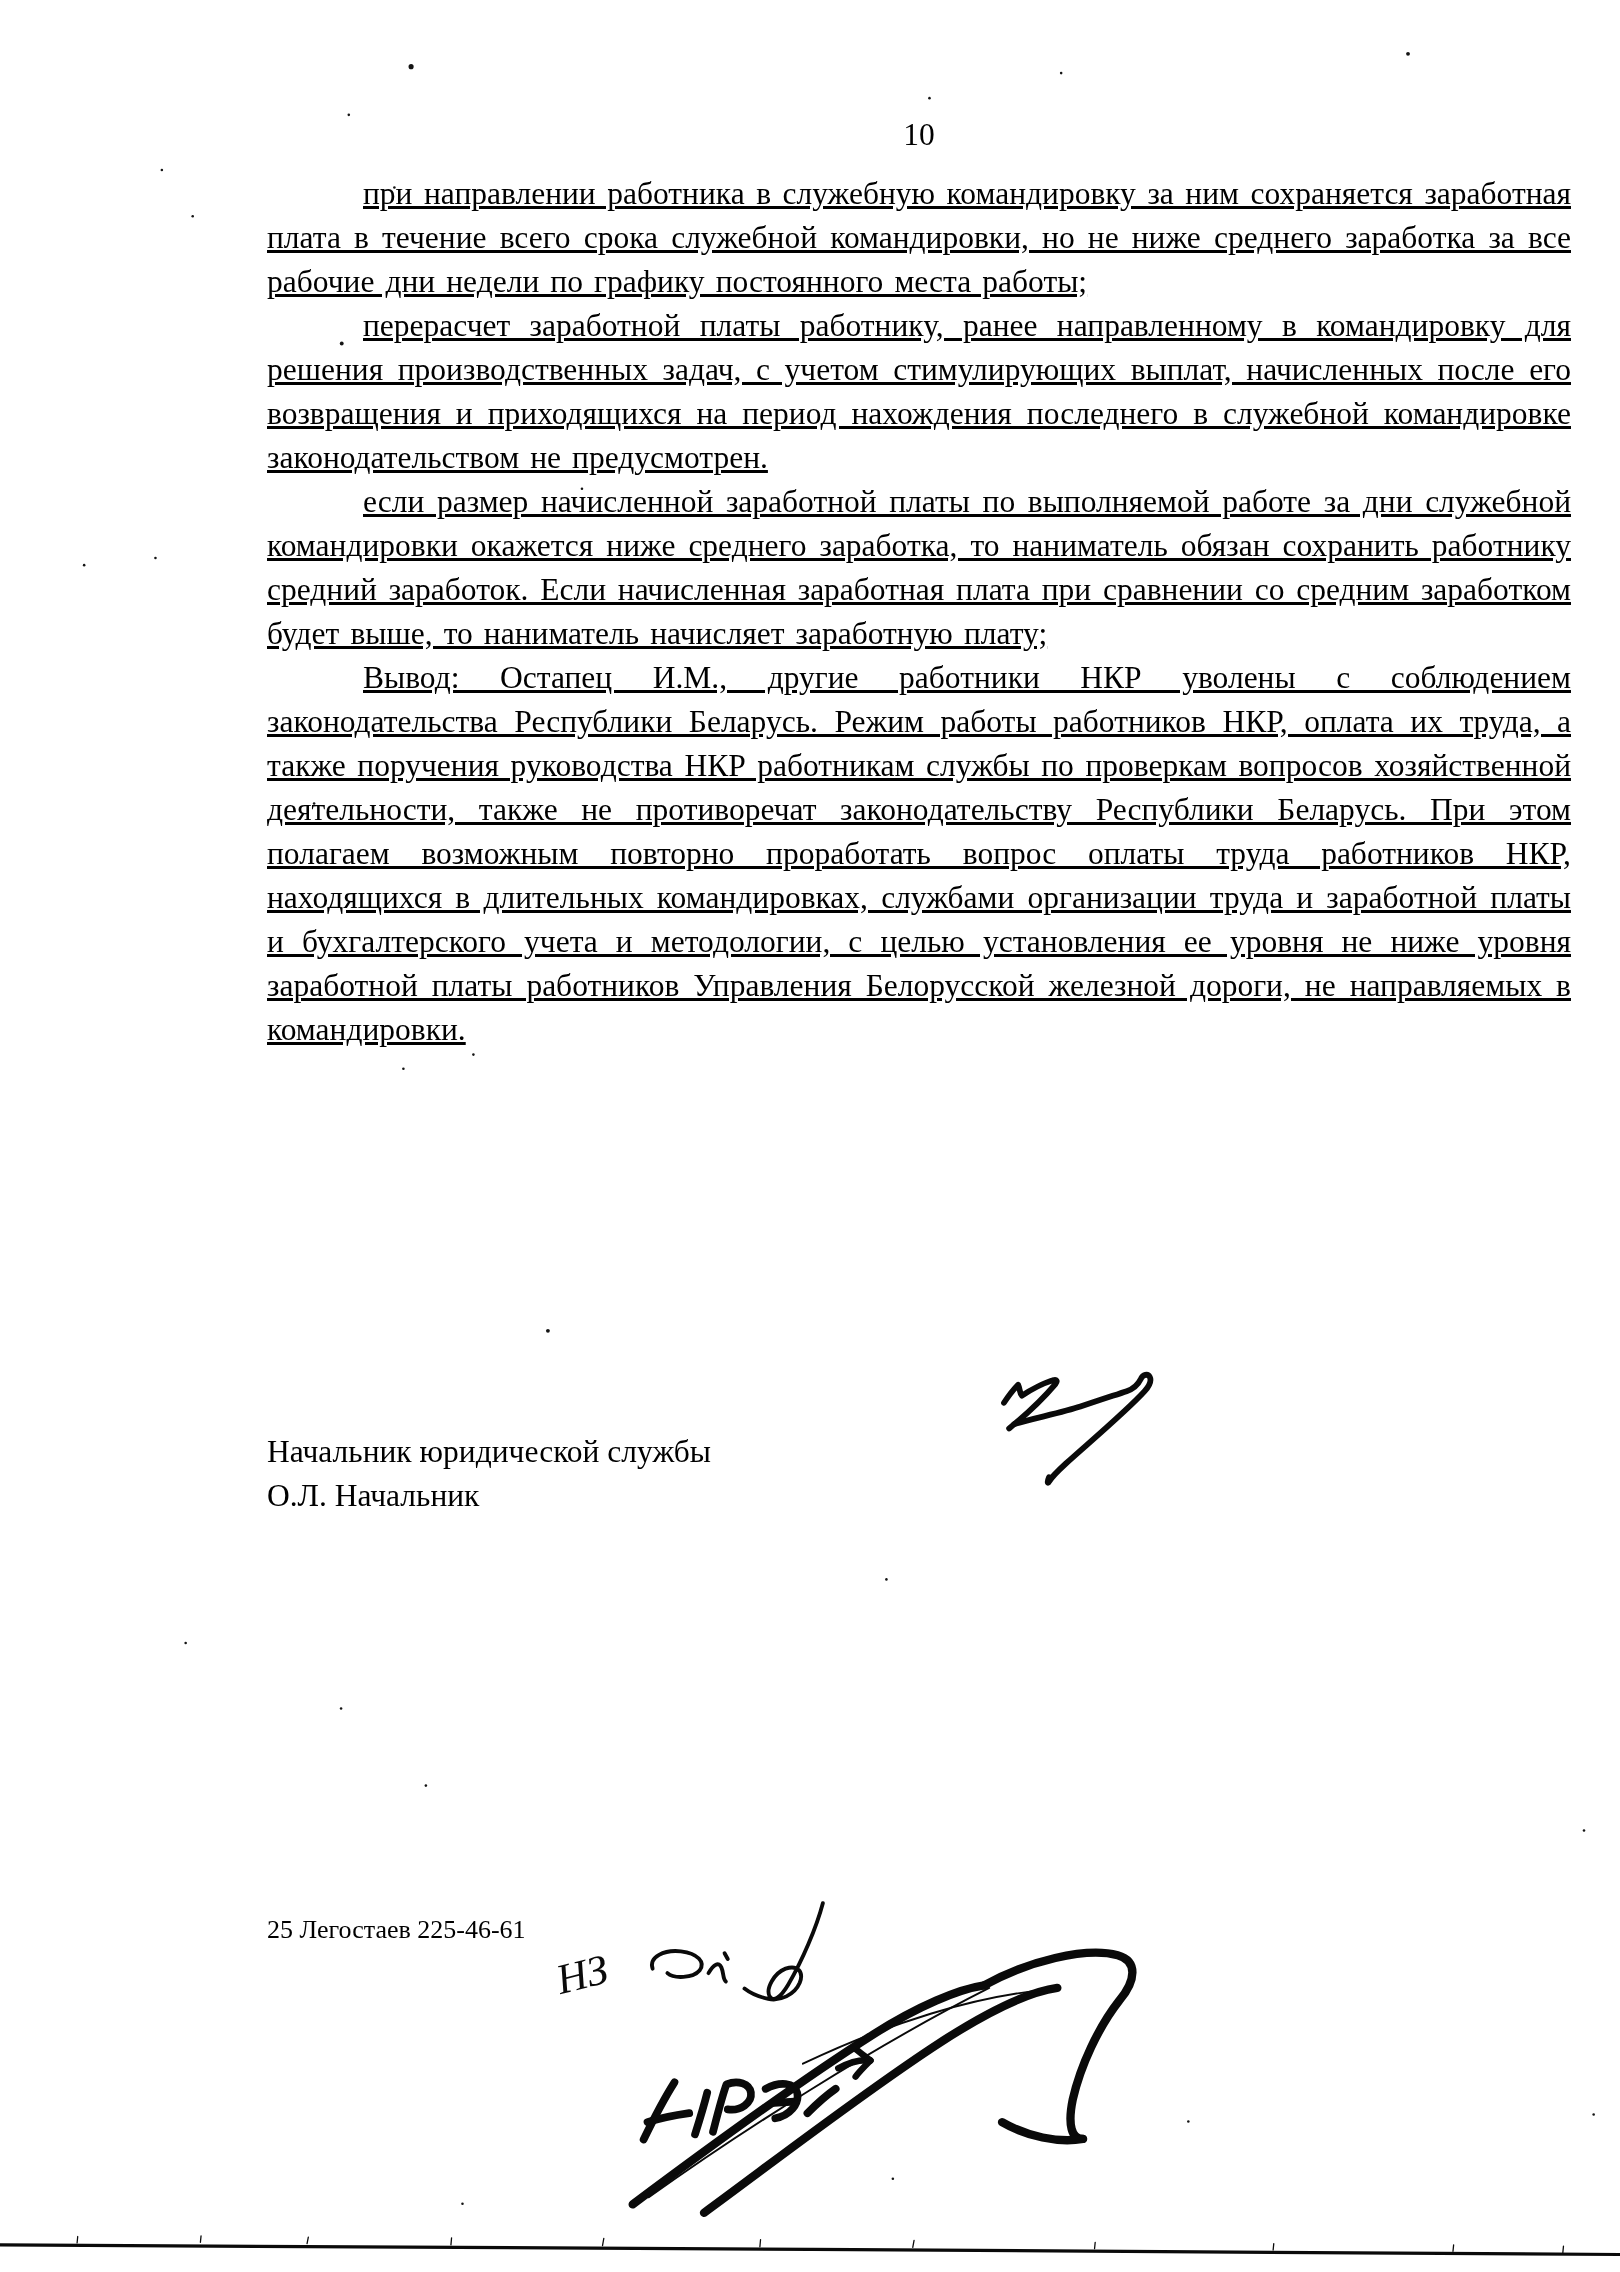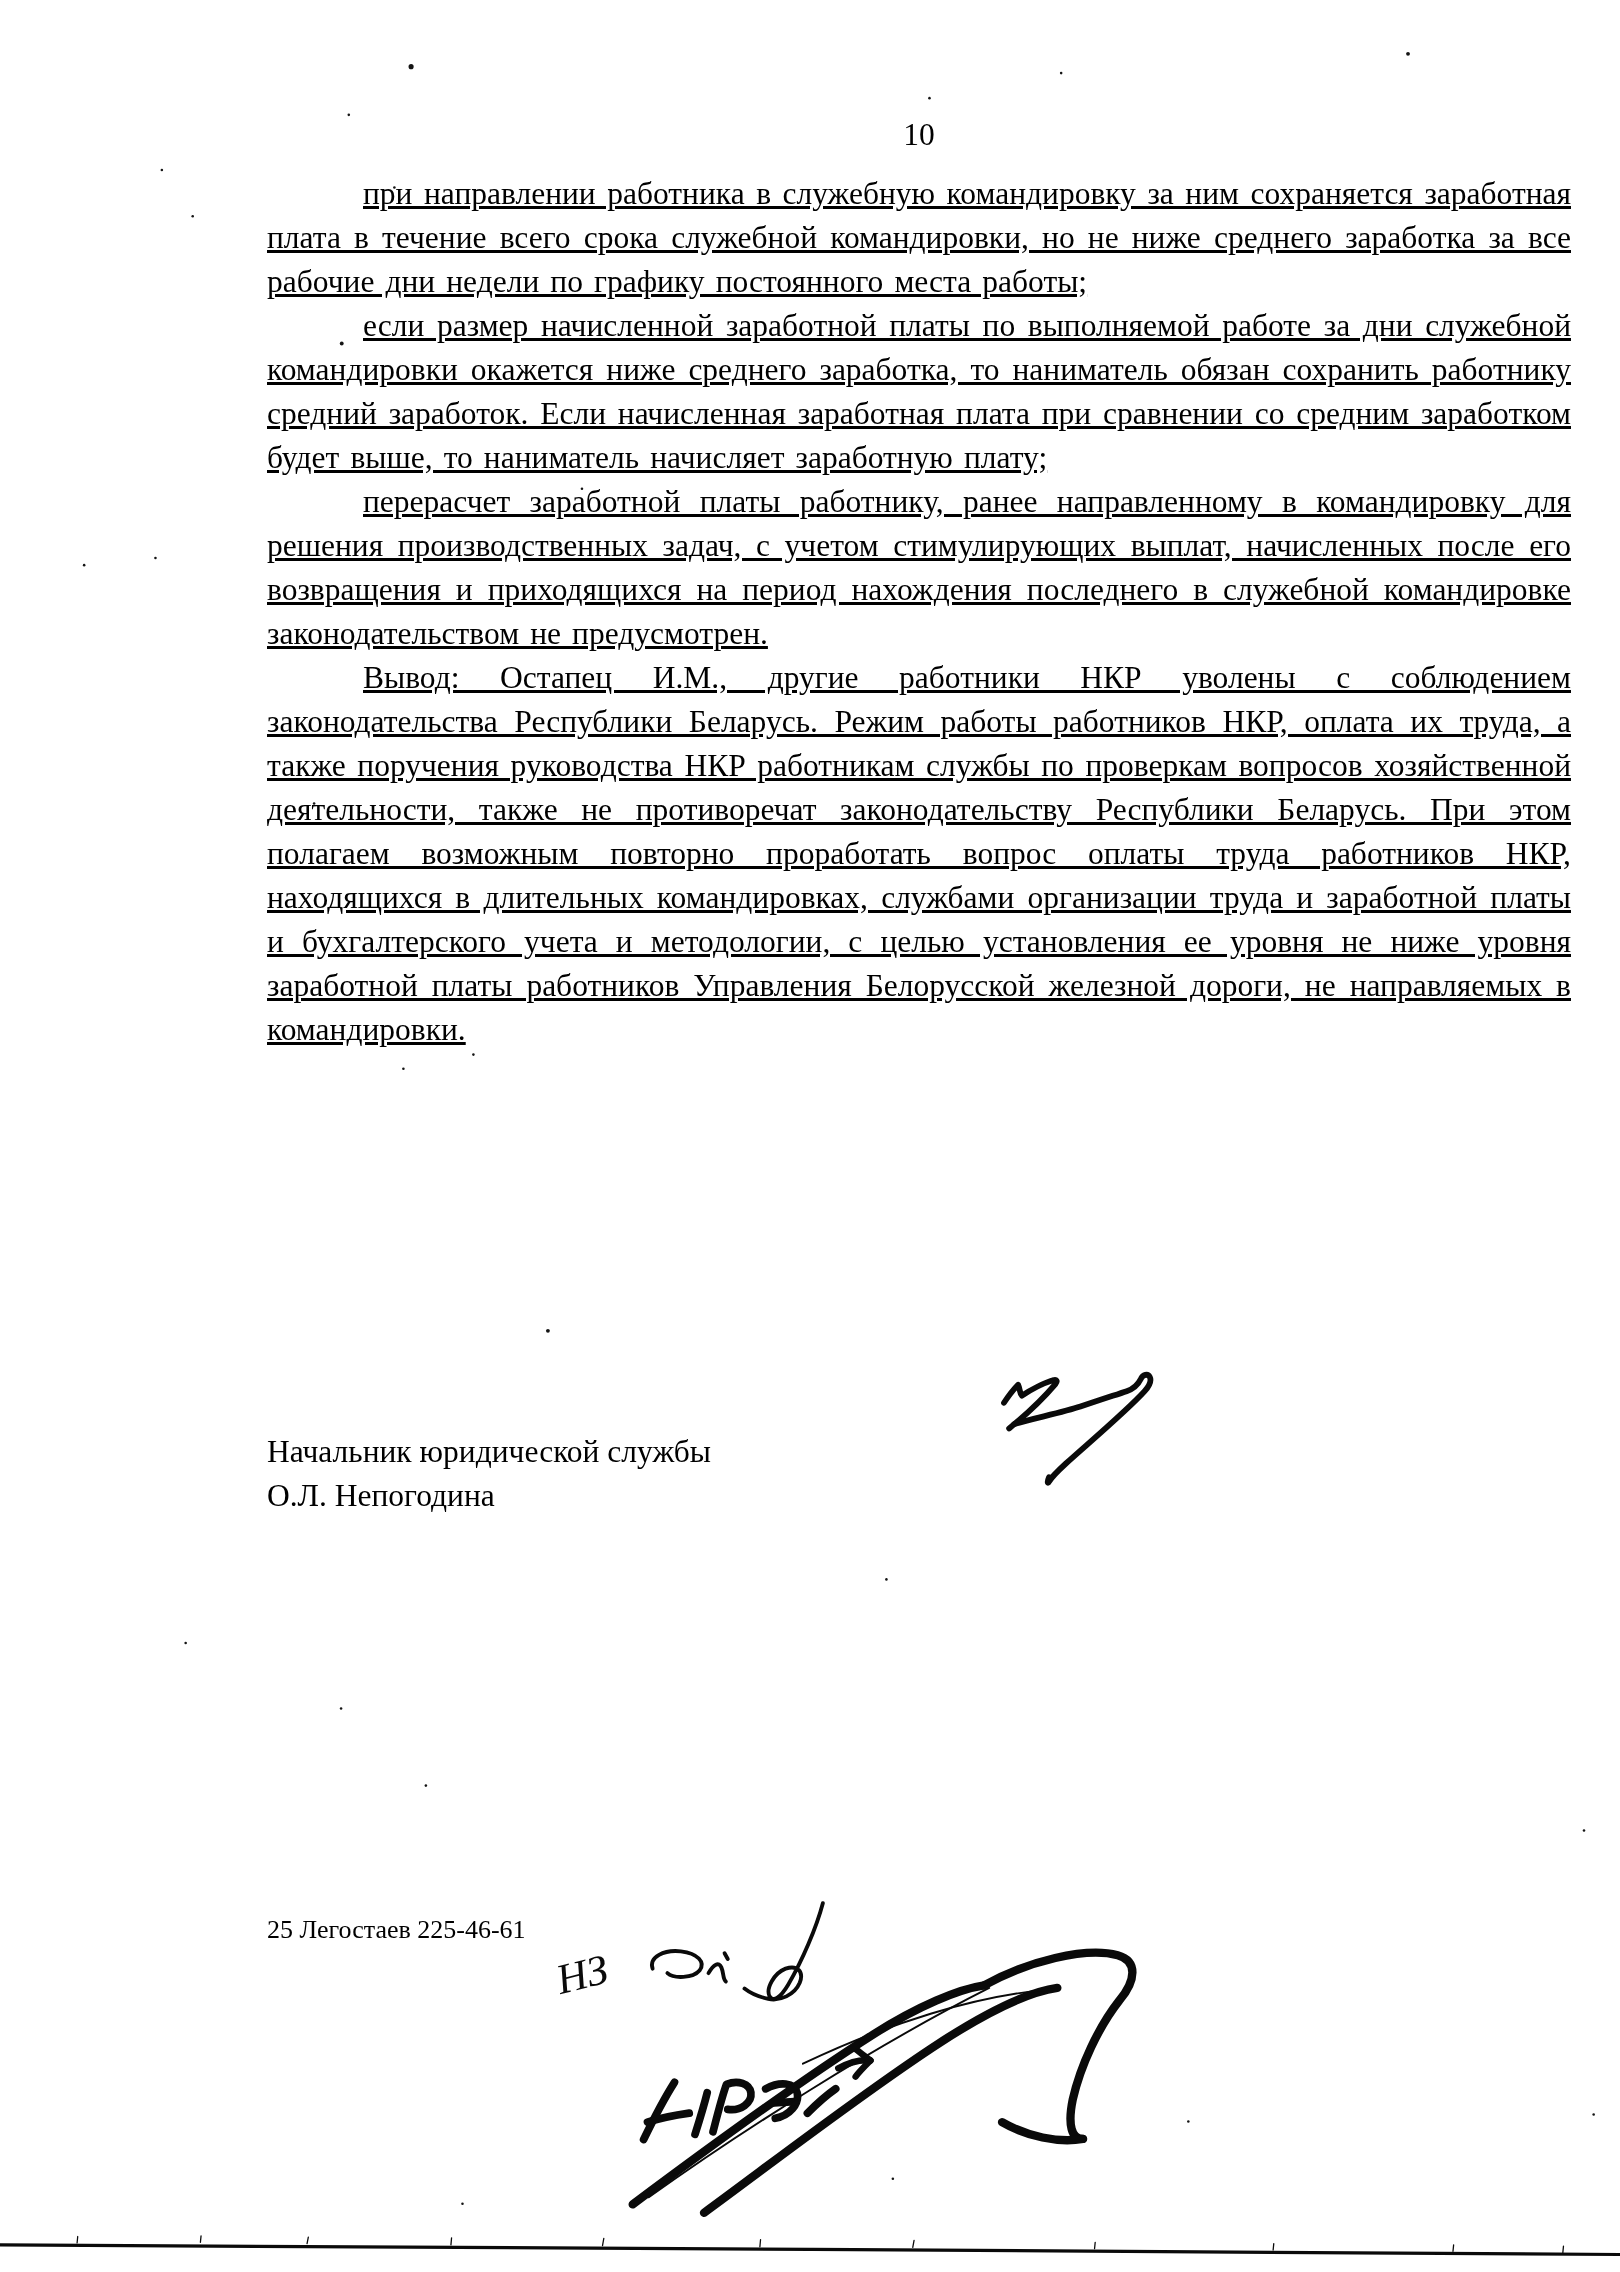--- a/index.html
+++ b/index.html
@@ -71,28 +71,28 @@
 </style>
 </head>
 <body>
 
 <div class="page">
 
   <div class="page-number">10</div>
 
   <div class="body-text">
     <p>при направлении работника в служебную командировку за ним сохраняется заработная плата в течение всего срока служебной командировки, но не ниже среднего заработка за все рабочие дни недели по графику постоянного места работы;</p>
+    <p>перерасчет заработной платы работнику, ранее направленному в командировку для решения производственных задач, с учетом стимулирующих выплат, начисленных после его возвращения и приходящихся на период нахождения последнего в служебной командировке законодательством не предусмотрен.</p>
     <p>если размер начисленной заработной платы по выполняемой работе за дни служебной командировки окажется ниже среднего заработка, то наниматель обязан сохранить работнику средний заработок. Если начисленная заработная плата при сравнении со средним заработком будет выше, то наниматель начисляет заработную плату;</p>
-    <p>перерасчет заработной платы работнику, ранее направленному в командировку для решения производственных задач, с учетом стимулирующих выплат, начисленных после его возвращения и приходящихся на период нахождения последнего в служебной командировке законодательством не предусмотрен.</p>
     <p>Вывод: Остапец И.М., другие работники НКР уволены с соблюдением законодательства Республики Беларусь. Режим работы работников НКР, оплата их труда, а также поручения руководства НКР работникам службы по проверкам вопросов хозяйственной деятельности, также не противоречат законодательству Республики Беларусь. При этом полагаем возможным повторно проработать вопрос оплаты труда работников НКР, находящихся в длительных командировках, службами организации труда и заработной платы и бухгалтерского учета и методологии, с целью установления ее уровня не ниже уровня заработной платы работников Управления Белорусской железной дороги, не направляемых в командировки.</p>
   </div>
 
   <div class="sign-row">
     <span>Начальник юридической службы</span>
-    <span>О.Л. Непогодина</span>
+    <span>О.Л. Начальник</span>
   </div>
 
   <div class="footer-ref">25 Легостаев 225-46-61</div>
 
   <svg class="overlay" width="1620" height="2273" viewBox="0 0 2522 3537">
 
     <g>
       <path class="ink" stroke-width="9" d="M1563 2183 C1571 2171 1579 2161 1585 2155 C1588 2161 1587 2168 1591 2172
            C1604 2163 1626 2152 1639 2148 C1645 2146 1647 2149 1643 2154
            C1621 2180 1592 2206 1571 2223"></path>

